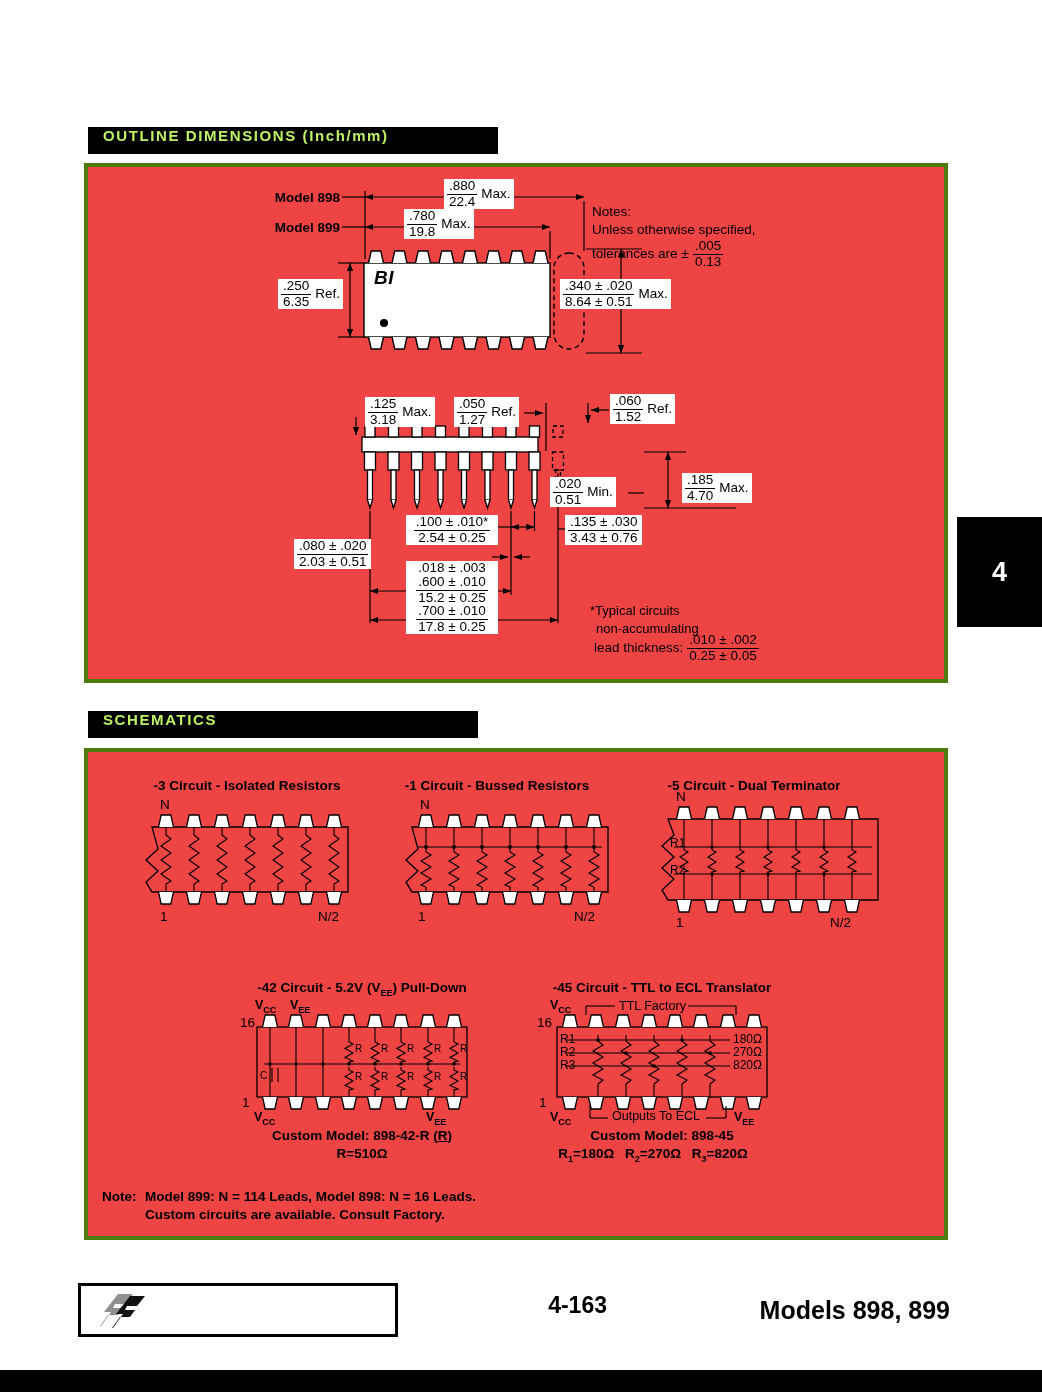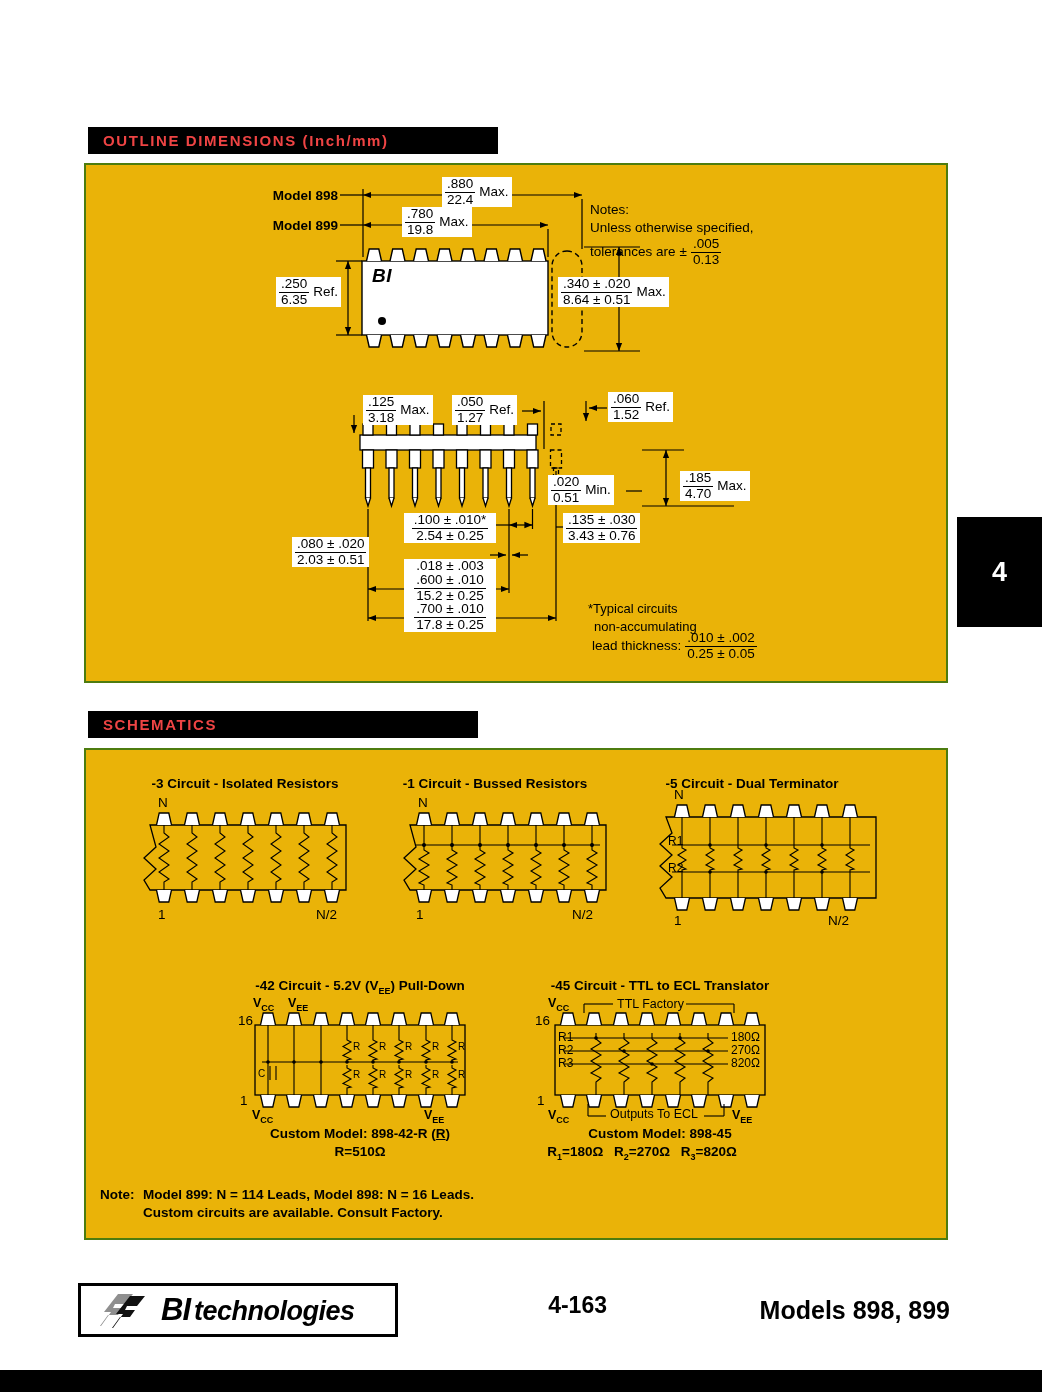--- a/index.html
+++ b/index.html
@@ -1,20 +1,20 @@
 <!DOCTYPE html>
 <html><head>
 <meta charset="utf-8">
 <style>
   *{margin:0;padding:0;box-sizing:border-box}
   html,body{background:#fff}
   body{width:1042px;height:1392px;position:relative;font-family:"Liberation Sans",sans-serif;color:#000;overflow:hidden}
-  .bar{position:absolute;height:27px;background:#000;color:#ef4444;display:flex;align-items:center;padding-left:15px}
+  .bar{position:absolute;height:27px;background:#000;color:#bef264;display:flex;padding-left:15px}
   .bar span{font-weight:bold;font-size:15px;letter-spacing:1.6px}
-  .panel{position:absolute;background:#eab308;border:2px solid #4d7c0f}
+  .panel{position:absolute;background:#ef4444;border:4px solid #4d7c0f}
   .panel svg{position:absolute;left:0;top:0}
   .lb{position:absolute;font-size:13.5px;white-space:nowrap;line-height:1.3}
   .b{font-weight:bold}
   .rt{text-align:right}
   .dim{position:absolute;display:flex;align-items:center;gap:4px;font-size:13.5px;white-space:nowrap;line-height:1.08}
   .bg{background:#fff;padding:0 3px}
   .ctr{justify-content:center}
   .frac{display:inline-flex;flex-direction:column;align-items:center}
   .frac .ft{border-bottom:1.4px solid #000;padding:0 2px}
   .frac .fb{padding:0 2px}
@@ -564,33 +564,32 @@
   <span class="lb tiny" style="left:472px;top:293px">R2</span>
   <span class="lb tiny" style="left:472px;top:306px">R3</span>
   <span class="lb tiny" style="left:645px;top:280px">180Ω</span>
   <span class="lb tiny" style="left:645px;top:293px">270Ω</span>
   <span class="lb tiny" style="left:645px;top:306px">820Ω</span>
   <span class="lb" style="left:451px;top:342px">1</span>
   <span class="vlab" style="left:462px;top:358px"><span>V</span><sub>CC</sub></span>
   <span class="lb" style="left:524px;top:356px;font-size:12.5px">Outputs To ECL</span>
   <span class="vlab" style="left:646px;top:358px"><span>V</span><sub>EE</sub></span>
   <span class="title" style="left:454px;top:376px;width:240px;font-weight:bold">Custom Model: 898-45</span>
-  <span class="title" style="left:436px;top:394px;width:240px;font-weight:bold">
+  <span class="title" style="left:445px;top:394px;width:240px;font-weight:bold">
     <span><span>R</span><sub>1</sub><span>=180Ω</span></span>
     <span class="rgap"><span>R</span><sub>2</sub><span>=270Ω</span></span>
     <span><span>R</span><sub>3</sub><span>=820Ω</span></span>
   </span>
 
   <span class="lb b" style="left:14px;top:436px">Note:</span>
   <span class="lb b" style="left:57px;top:436px">Model 899: N = 114 Leads, Model 898: N = 16 Leads.</span>
   <span class="lb b" style="left:57px;top:454px">Custom circuits are available.  Consult Factory.</span>
 </div>
 
 <div class="footer-logo">
   <svg width="66" height="44" viewBox="0 0 66 44">
     <path d="M14,38 L24,24 L17,24 L31,6 L46,6 L38,16 L28,16 L26,20 L36,20 L31,27 L21,27 L13,38 Z" fill="#8f8f8f"></path>
     <path d="M26,40 L36,26 L29,26 L43,8 L58,8 L50,18 L40,18 L38,22 L48,22 L43,29 L33,29 L25,40 Z" fill="#111"></path>
   </svg>
-  <span><span class="brand-bi">BI</span><span class="brand-rest">technologies</span></span>
 </div>
 <div class="pageno">4-163</div>
 <div class="models">Models 898, 899</div>
 <div class="botbar"></div>
 
 </body></html>

